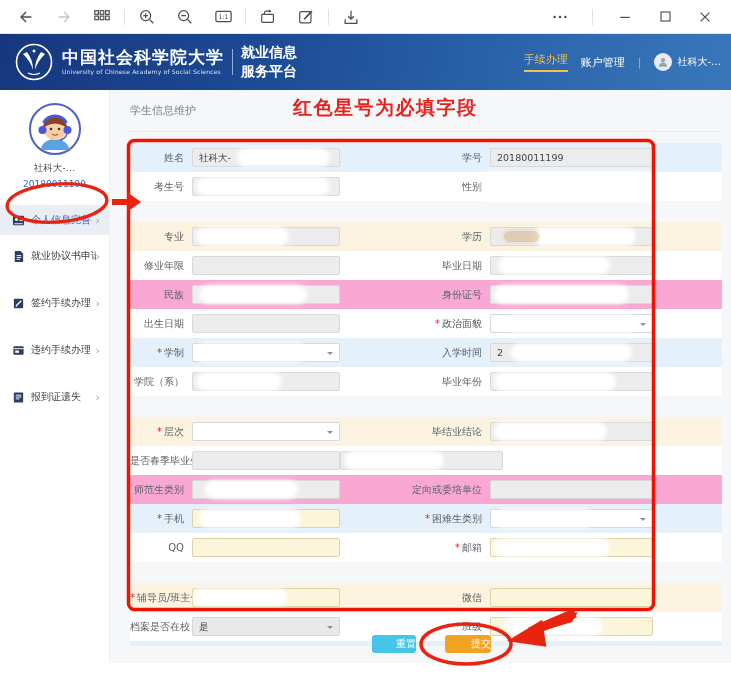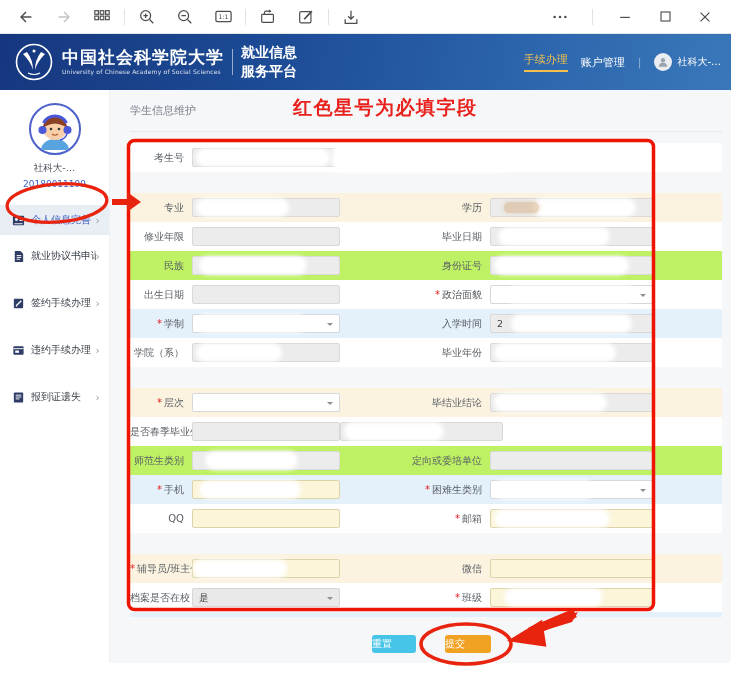--- a/index.html
+++ b/index.html
@@ -46,21 +46,21 @@
 
   
   .main { position:absolute; left:110px; top:90px; width:621px; height:573px; background:#f6f7f9; }
   .page-title { position:absolute; left:20px; top:13px; font-size:11px; color:#7c828c; }
   .title-divider { position:absolute; left:20px; width:592px; top:41px; border-top:1px solid #e7e9ed; }
   .red-note { position:absolute; left:183px; top:5px; font-size:19px; font-weight:bold; color:#e8211d; letter-spacing:1.5px; }
 
   .form { position:absolute; left:20px; top:53px; width:592px; }
   .frow { height:29px; display:flex; align-items:center; }
   .bg-blue { background:#e4f1fb; } .bg-white { background:#fff; }
-  .bg-cream { background:#fbf3e0;margin-top:21px; } .bg-green { background:#bef264;align-items:center; }
+  .bg-cream { background:#fbf3e0;margin-top:21px; } .bg-green { background:#f9a8d4;align-items:center; }
   .blue-strip { height:5px; background:#e4f1fb; }
   .lab { font-size:10px; color:#5b6066; text-align:right; white-space:nowrap; overflow:hidden; }
   .lab1 { width:62px; padding-right:8px; }
   .lab2 { width:150px; padding-right:8px; }
   .req { color:#e02020; margin-right:2px; }
   .ctl { position:relative; }
   .ctl1 { width:148px; } .ctl2 { width:163px; }
   .inp { position:relative; height:19px; border-radius:2px; font-size:9.5px; line-height:17px;
          color:#444; padding:0 14px 0 6px; overflow:visible; white-space:nowrap; }
   .inp-dis { background:#ececec; border:1px solid #d9d9d9; }
@@ -71,21 +71,21 @@
            border:3.5px solid transparent; border-top-color:#8b9097; }
   .redact { position:absolute; top:2px; bottom:2px; background:#fff; border-radius:8px;
             box-shadow:0 0 4px 3px rgba(255,255,255,.95); }
   .redact.big { top:-4px; bottom:-4px; }
   .tintblob { position:absolute; left:8%; top:3px; bottom:3px; width:22%; background:#d8b28a;
               opacity:.55; border-radius:6px; box-shadow:0 0 3px 2px rgba(216,178,138,.4); }
   .region-wrap { display:flex; gap:4px; }
   .region-wrap .inp { flex:0 0 auto; }
 
   .btn { position:absolute; height:18px; border:none; border-radius:3px; color:#fff; font-size:10px;
-         line-height:18px; text-align:left; cursor:pointer; font-family:inherit; }
+         line-height:18px; text-align:right; cursor:pointer; font-family:inherit; }
   .btn-reset { left:262px; top:545px; width:44px; background:#47c5e8; }
   .btn-submit { left:335px; top:545px; width:46px; background:#f1a223; }
 
   .annot { position:absolute; left:0; top:0; width:731px; height:679px; pointer-events:none; z-index:40; }
 </style>
 </head>
 <body>
 
 <div id="stage">
 
@@ -284,27 +284,38 @@
           <span class="si-chev">›</span>
         </div>
       </div>
   </div>
 
   <div class="main">
     <div class="page-title">学生信息维护</div>
     <div class="title-divider"></div>
     <div class="red-note">红色星号为必填字段</div>
     <div class="form">
+        <div class="frow bg-blue">
+          <span class="lab lab1">姓名</span>
+          <div class="ctl ctl1">
+            <div class="inp inp-dis"><span>社科大-</span><span class="redact" style="left: 32%; width: 60%;"></span></div>
+          </div>
+          <span class="lab lab2">学号</span>
+          <div class="ctl ctl2">
+            <div class="inp inp-dis"><span>20180011199</span></div>
+          </div>
+        </div>
         <div class="frow bg-white">
           <span class="lab lab1">考生号</span>
           <div class="ctl ctl1">
             <div class="inp inp-dis">
               <span class="redact" style="left: 4%; width: 88%;"></span>
             </div>
           </div>
+          <span class="lab lab2">性别</span>
           <div class="ctl ctl2">
             <div class="inp inp-dis">
               <span class="redact big" style="left: -4%; width: 106%;"></span>
             </div>
           </div>
         </div>
         <div class="frow bg-cream">
           <span class="lab lab1">专业</span>
           <div class="ctl ctl1">
             <div class="inp inp-dis">

